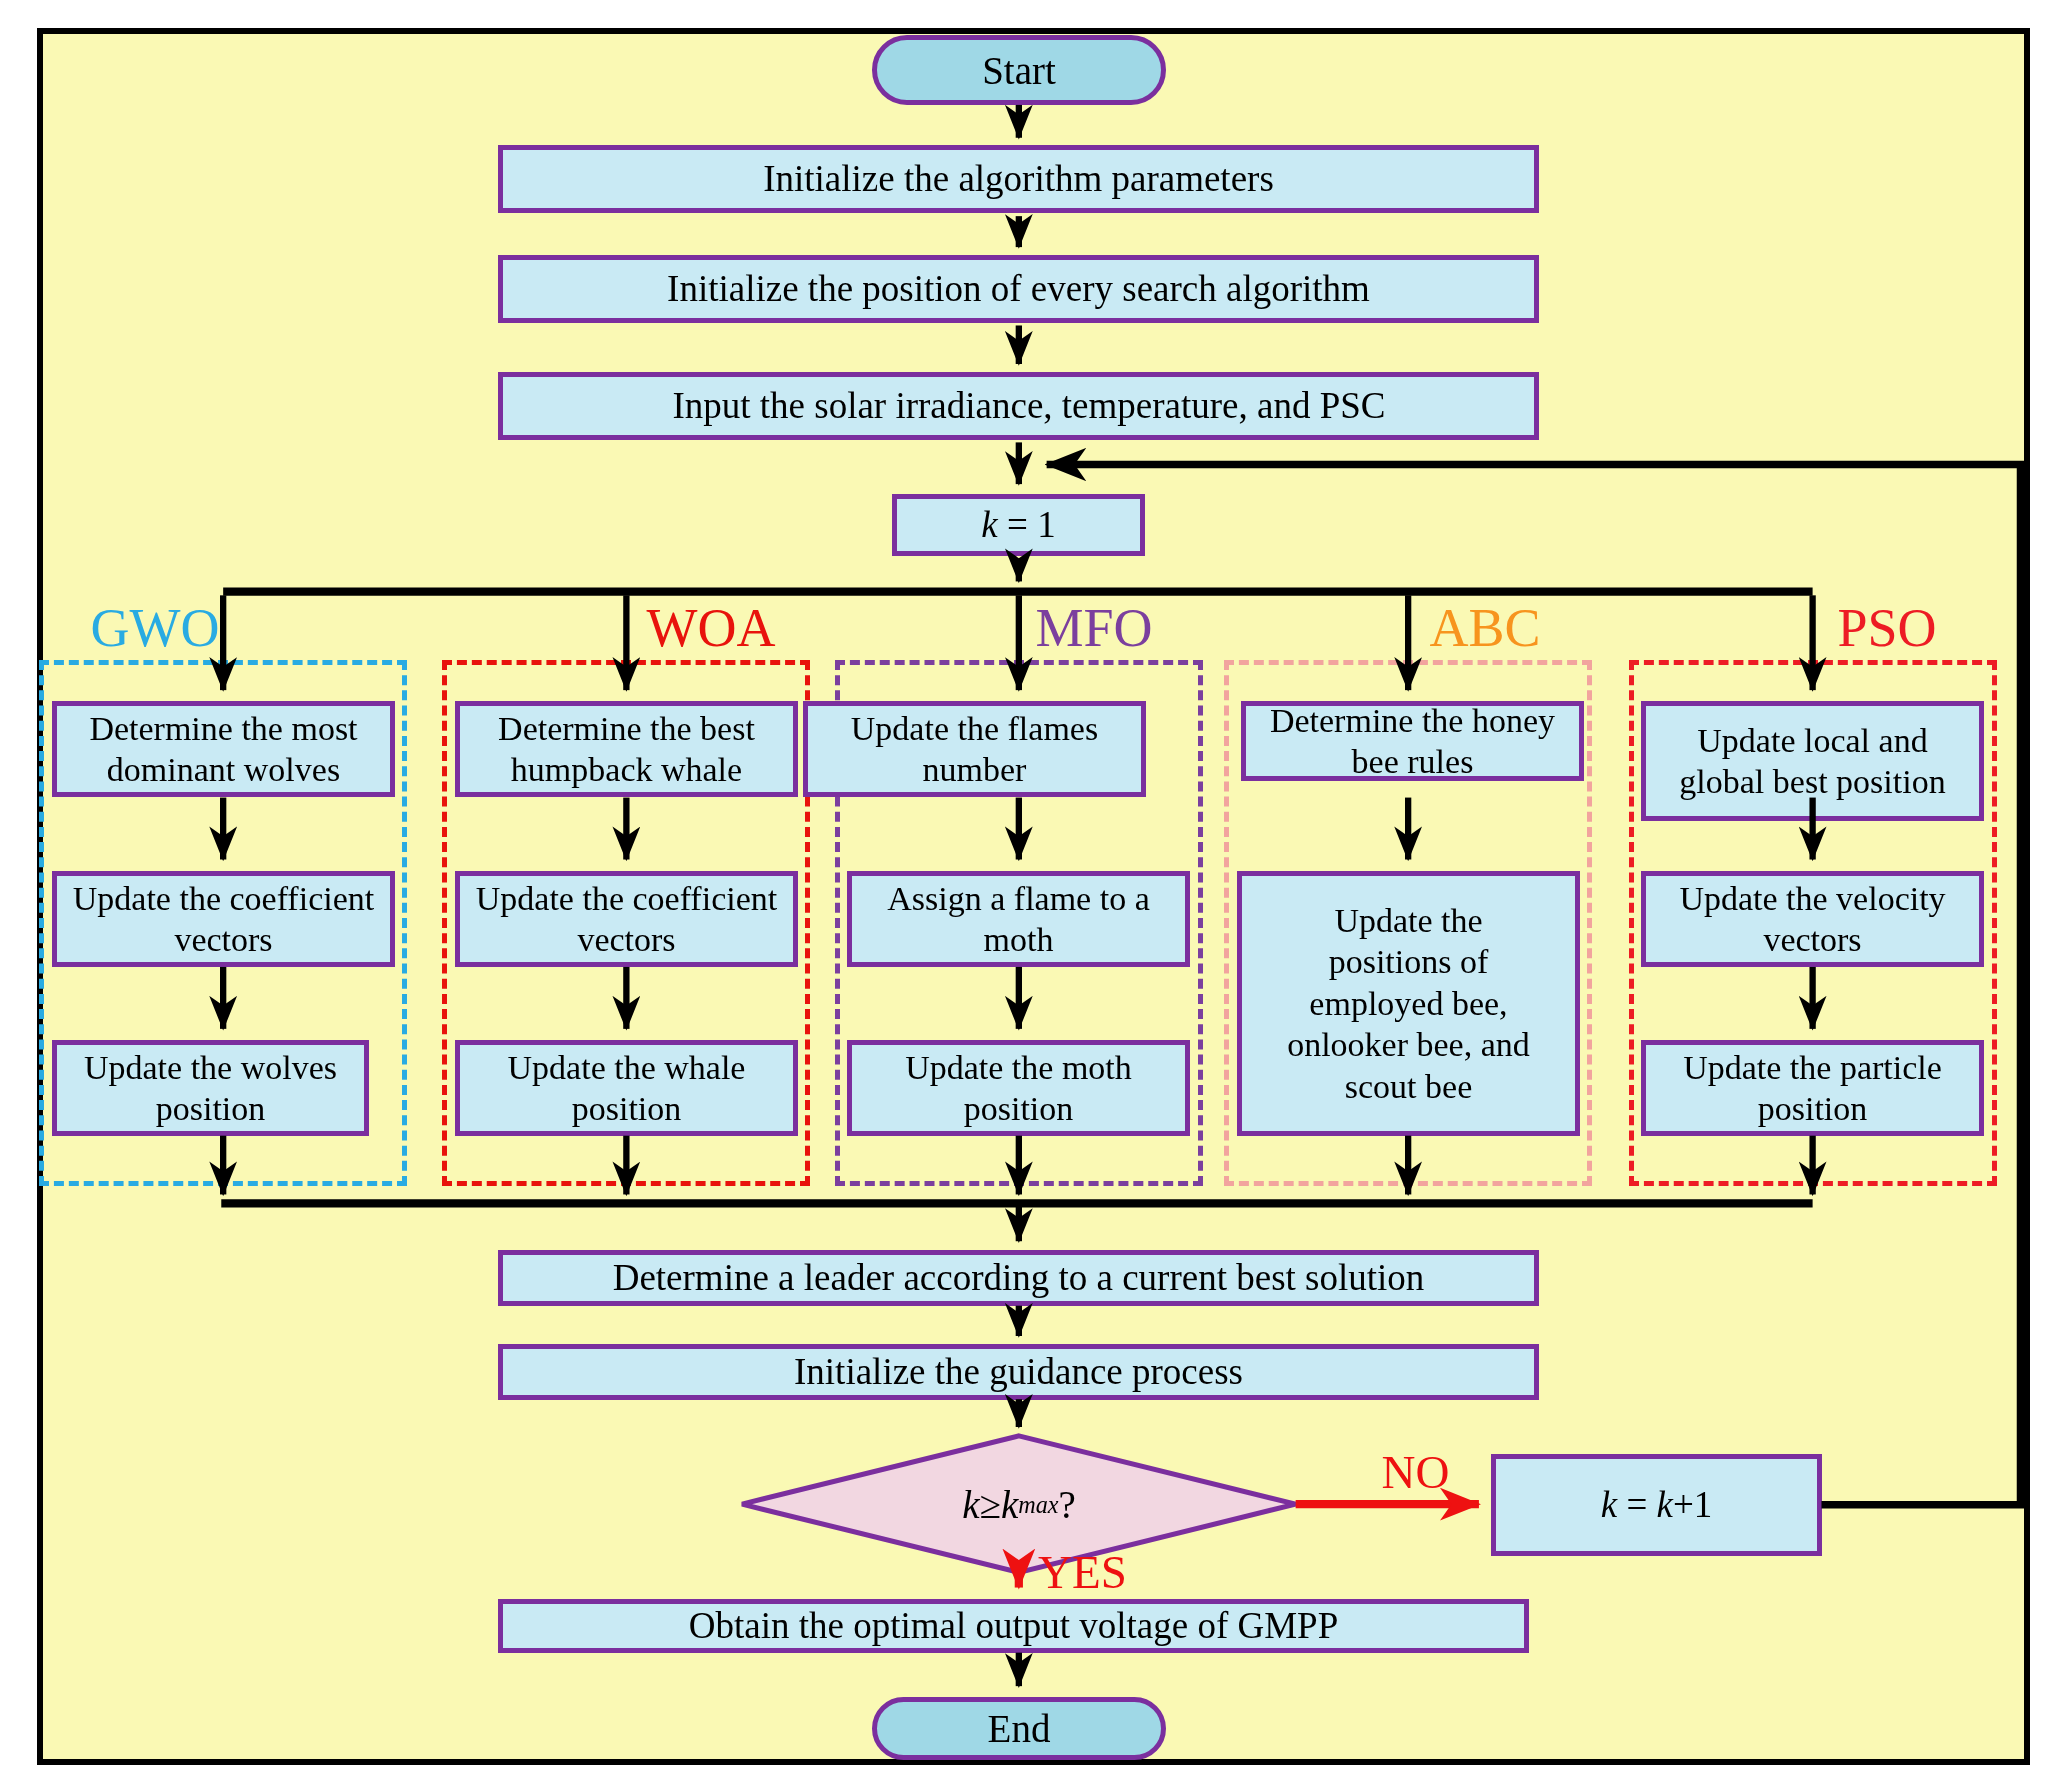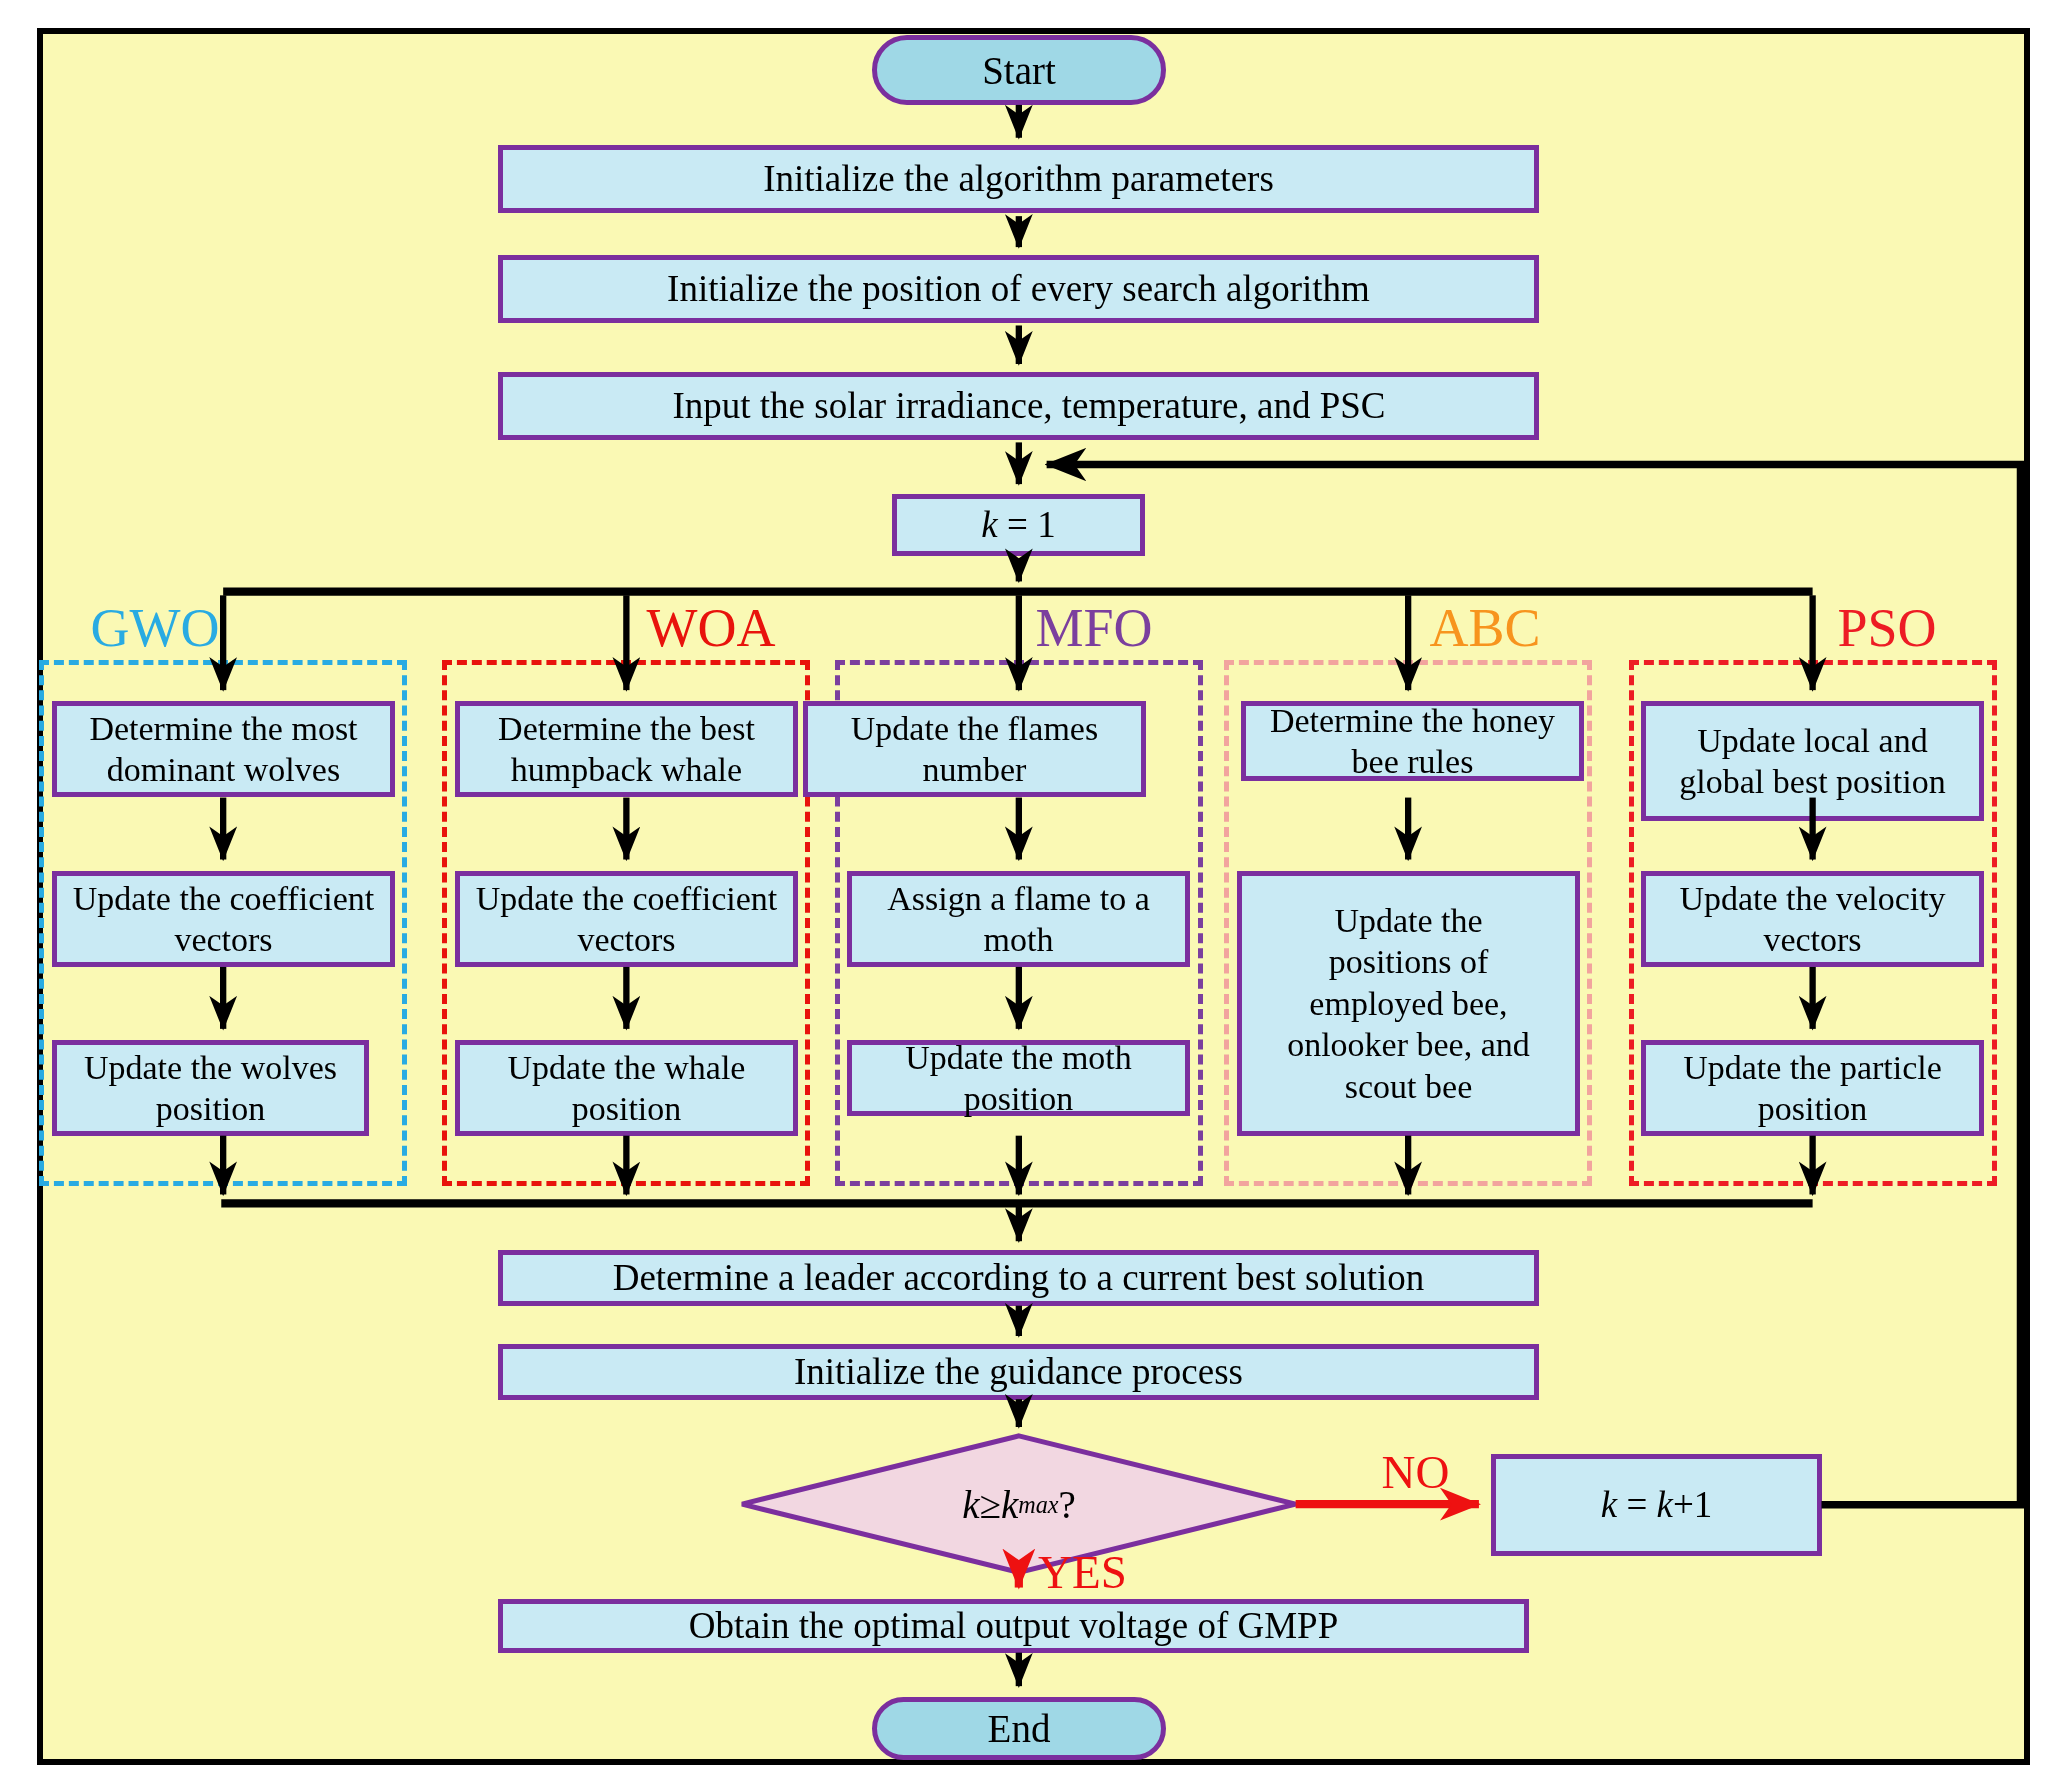--- a/index.html
+++ b/index.html
@@ -141,21 +141,21 @@
   <div class="pbox step" style="left:455px;top:1040px;width:343px;height:96px;">
       <span>Update the whale position</span>
     </div>
 
   <div class="pbox step" style="left:803px;top:701px;width:343px;height:96px;">
       <span>Update the flames number</span>
     </div>
   <div class="pbox step" style="left:847px;top:871px;width:343px;height:96px;">
       <span>Assign a flame to a moth</span>
     </div>
-  <div class="pbox step" style="left:847px;top:1040px;width:343px;height:76px;">
+  <div class="pbox step" style="left:847px;top:1040px;width:343px;height:96px;">
       <span>Update the moth position</span>
     </div>
 
   <div class="pbox step" style="left:1241px;top:701px;width:343px;height:80px;">
       <span>Determine the honey bee rules</span>
     </div>
   <div class="pbox step" style="left:1237px;top:871px;width:343px;height:265px;padding:0 28.4px;">
       <span>Update the positions of employed bee, onlooker bee, and scout bee</span>
     </div>
 

